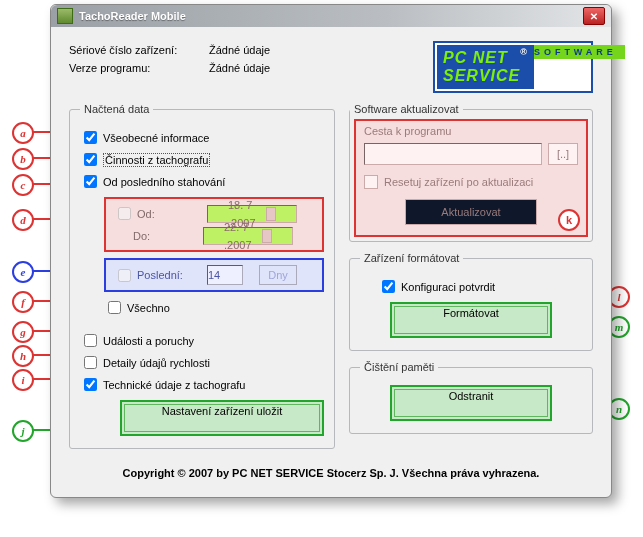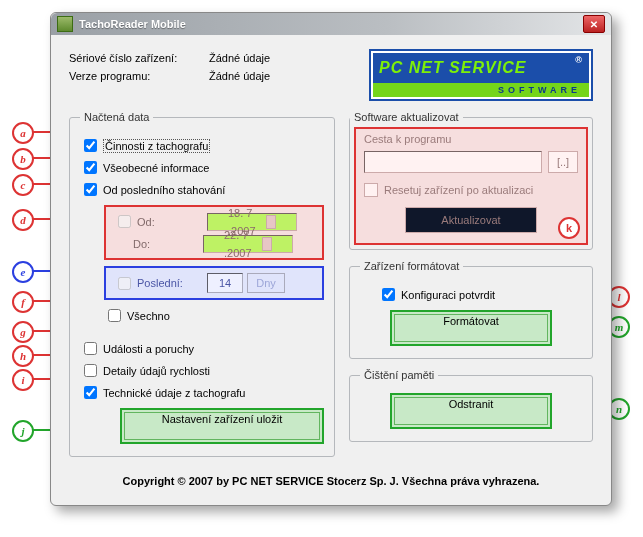--- a/index.html
+++ b/index.html
@@ -7,21 +7,21 @@
     font-family: Tahoma, Arial, sans-serif;
     font-size: 11px;
     background: #fff;
     width: 643px;
     height: 537px;
     position: relative;
   }
   .window {
     position: absolute;
     left: 50px;
-    top: 12px;
+    top: 4px;
     width: 560px;
     background: #f0f0f0;
     border: 1px solid #888;
     border-radius: 6px;
     box-shadow: 6px 6px 12px rgba(0,0,0,0.35);
     padding-bottom: 12px;
   }
   .titlebar {
     height: 22px;
     background: linear-gradient(to right, #9aa0a6 0%, #babec2 60%, #e3e5e7 100%);
@@ -50,26 +50,26 @@
     cursor: pointer;
   }
   .content {
     padding: 14px 18px 6px 18px;
   }
   .top-row { display: flex; }
   .info-col { flex: 1; line-height: 18px;}
   .info-col .row { display: flex; }
   .info-col .lbl { width: 140px; }
   .logo {
-    width: 224px; height: 52px;
+    width: 160px; height: 52px;
     border: 2px solid #1b4eaa;
     background: #fff;
     box-sizing: border-box;
     padding: 2px;
-    display:flex; flex-direction: column;
+    display:flex; flex-direction: row;
   }
   .logo .brand {
     flex: 1;
     background:#1b4eaa;
     color:#7ef008;
     font-weight: bold;
     font-style: italic;
     font-size: 16px;
     display:flex; align-items:center; justify-content:space-between;
     padding: 0 6px;
@@ -112,21 +112,21 @@
   .row-line .sub-lbl { flex:0 0 70px; color:#826a6a;}
   .posl-box .sub-lbl { color:#4a55a5;}
   .date-field {
     width: 90px; height:18px; line-height:18px;
     background:#bef264; border:1px inset #caa; color:#8a6a6a;
     padding:0 20px; box-sizing:border-box; display:flex; align-items:center; justify-content:space-between;
   }
   .date-field .dd { width:12px; height:12px; background:#e7c6c6; border:1px solid #caa; }
   .num-field {
     width:34px; height:18px; background:#eef0ff; border:1px inset #aab; color:#4a55a5;
-    text-align:center; line-height:18px; margin-right:4px;
+    text-align:left; line-height:18px; margin-right:16px;
   }
   .dny-btn {
     width:36px; height:18px; line-height:18px; text-align:center;
     border:1px solid #aab; background:#e0e4fb; color:#9da6d8;
   }
 
   .big-btn {
     height:26px;
     display:flex; justify-content:center;
     border:1px solid #888;
@@ -256,25 +256,25 @@
     </div>
 
     <div class="columns">
 
       <div class="col">
         <fieldset>
           <legend>Načtená data</legend>
 
           <div class="chk">
             <input type="checkbox" checked="" style="">
+            <label>Všeobecné informace</label>
+          </div>
+          <div class="chk">
+            <input type="checkbox" checked="" style="">
             <label class="focused-label">Činnosti z tachografu</label>
-          </div>
-          <div class="chk">
-            <input type="checkbox" checked="" style="">
-            <label>Všeobecné informace</label>
           </div>
           <div class="chk">
             <input type="checkbox" checked="" style="">
             <label>Od posledního stahování</label>
           </div>
 
           <div class="subbox od-box">
             <div class="row-line">
               <input type="checkbox" disabled="" style="margin-right: 6px;">
               <span class="sub-lbl">Od:</span>

